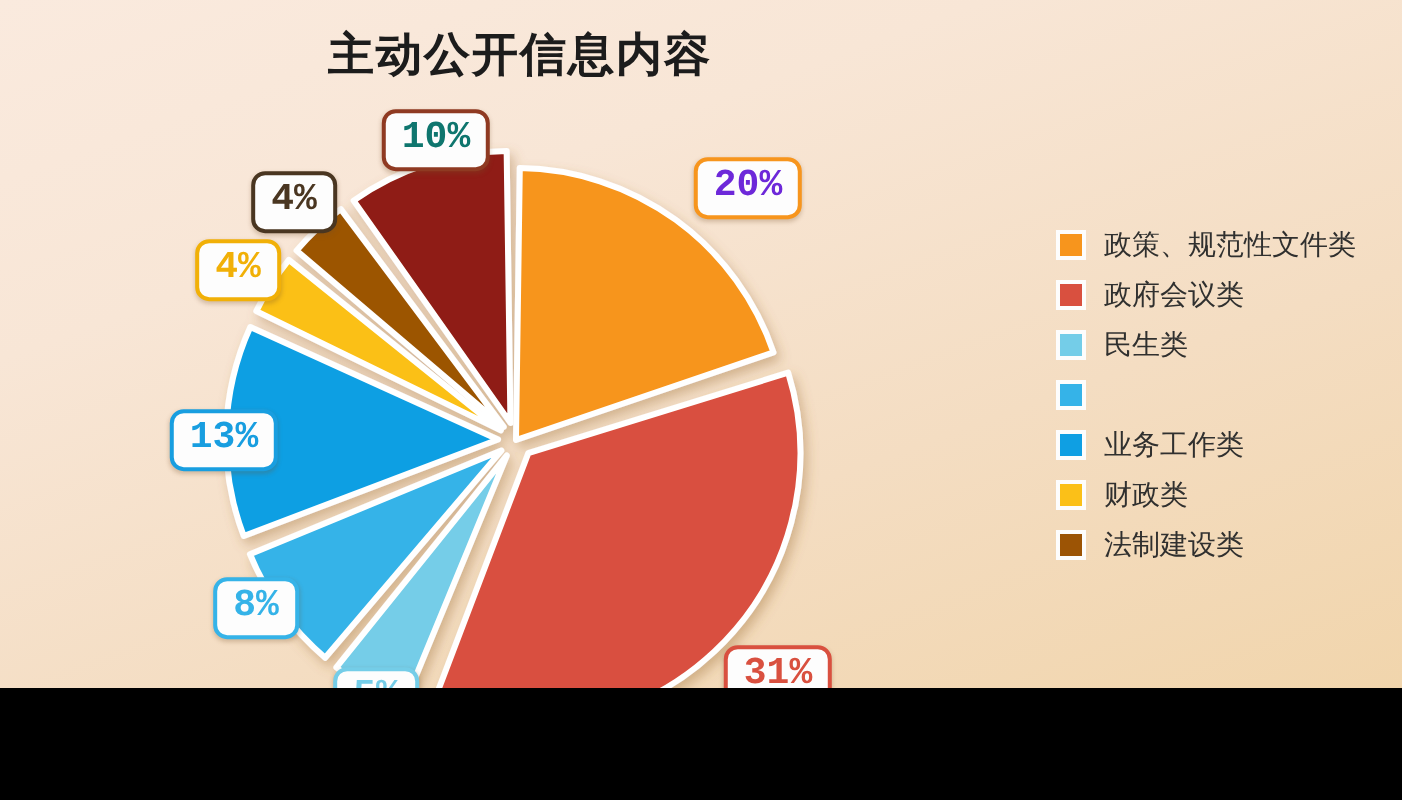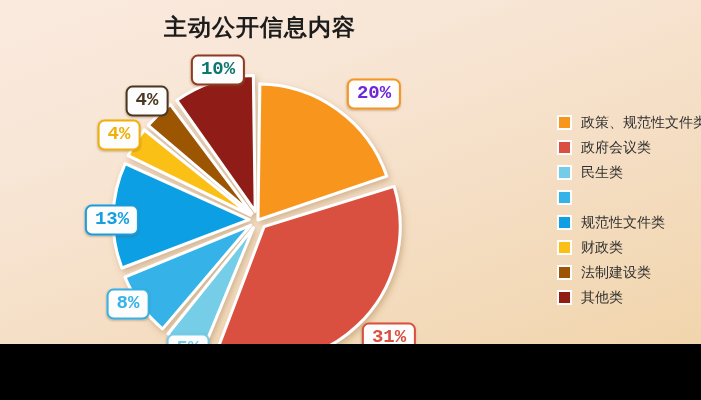--- a/index.html
+++ b/index.html
@@ -65,21 +65,20 @@
   #legend {
     position: absolute;
     left: 528px;
     top: 110px;
     width: 170px;
   }
   .legend-row {
     display: flex;
     align-items: center;
     height: 25px;
-    margin-left: 29px;
   }
   .legend-swatch {
     width: 11px;
     height: 11px;
     flex: 0 0 11px;
     margin-right: 9px;
     border: 2px solid #fdfdfd;
     box-sizing: content-box;
   }
   .legend-label {
@@ -136,29 +135,25 @@
       </div>
       <div class="legend-row">
         <span class="legend-swatch" style="background: rgb(116, 205, 232);"></span>
         <span class="legend-label">民生类</span>
       </div>
       <div class="legend-row">
         <span class="legend-swatch" style="background: rgb(53, 179, 232);"></span>
       </div>
       <div class="legend-row">
         <span class="legend-swatch" style="background: rgb(15, 159, 227);"></span>
-        <span class="legend-label">规范性文件类</span>
+        <span class="legend-label">业务工作类</span>
       </div>
       <div class="legend-row">
         <span class="legend-swatch" style="background: rgb(251, 192, 24);"></span>
         <span class="legend-label">财政类</span>
       </div>
       <div class="legend-row">
         <span class="legend-swatch" style="background: rgb(156, 84, 5);"></span>
         <span class="legend-label">法制建设类</span>
       </div>
-      <div class="legend-row">
-        <span class="legend-swatch" style="background: rgb(143, 29, 18);"></span>
-        <span class="legend-label">其他类</span>
-      </div>
     </div>
 
 </div>
 
 </body></html>

